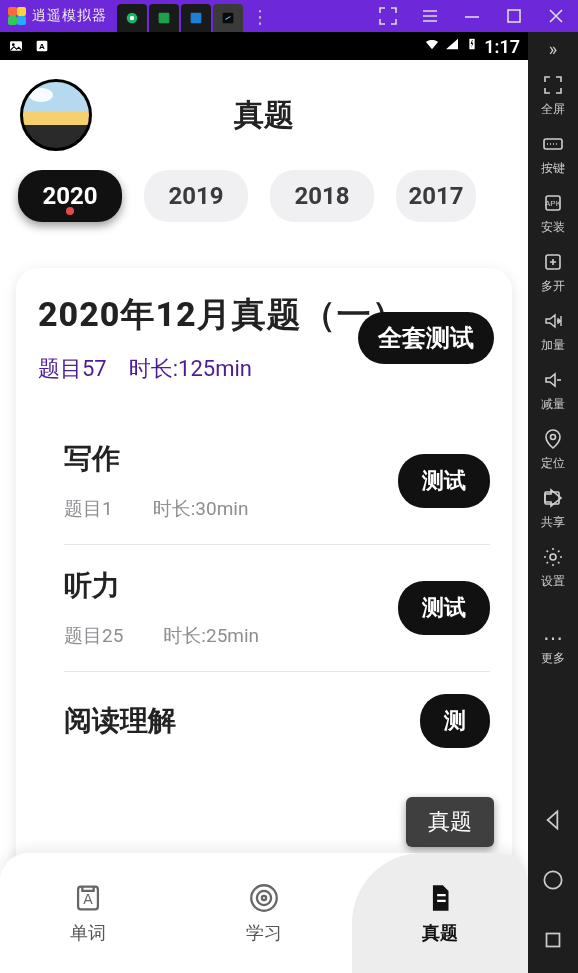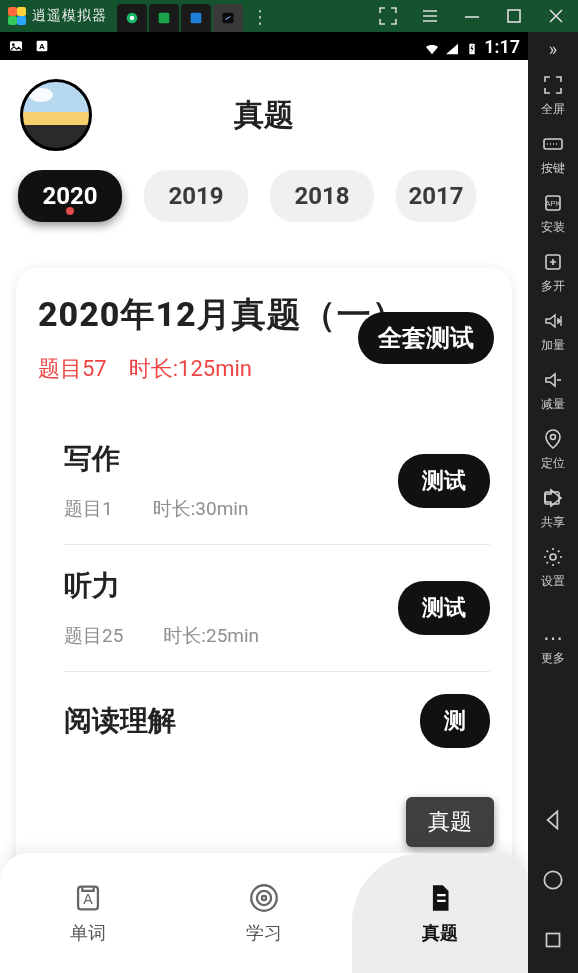--- a/index.html
+++ b/index.html
@@ -1,20 +1,20 @@
 <!DOCTYPE html>
 <html><head>
 <meta charset="utf-8">
 <style>
   * { box-sizing: border-box; margin: 0; padding: 0; font-family: -apple-system, BlinkMacSystemFont, "Segoe UI", Roboto, "Helvetica Neue", Arial, "Microsoft YaHei", sans-serif; }
   html, body { width: 578px; height: 973px; overflow: hidden; background:#000; }
 
   
   .emu-top {
-    width: 578px; height: 32px; background:#14532d; display:flex; align-items:center;
+    width: 578px; height: 32px; background:#6d28d9; display:flex; align-items:center;
     color:#ddd; font-size:14px; position:relative;
   }
   .emu-top .logo { width:18px; height:18px; margin:0 6px 0 8px; position:relative; }
   .emu-top .logo span { position:absolute; width:9px; height:9px; border-radius:2px; }
   .emu-top .title { color:#eee; font-size:14px; letter-spacing:1px; }
   .emu-top .tabs { display:flex; margin-left:10px; height:32px; align-items:flex-end; }
   .emu-top .tab { width:30px; height:28px; background:#1a1a1a; margin-right:2px; border-top-left-radius:4px; border-top-right-radius:4px; display:flex; align-items:center; justify-content:center; }
   .emu-top .tab.active { background:#3a3a3a; }
   .emu-top .tab svg { width:16px; height:16px; }
   .emu-top .dots { margin-left:6px; color:#ccc; font-size:18px; letter-spacing:2px; }
@@ -35,21 +35,21 @@
 
   
   .phone {
     position:absolute; left:0; top:32px; width:528px; height:941px; background:#000;
   }
   .statusbar {
     height:28px; background:#000; color:#fff; display:flex; align-items:center; padding:0 8px;
     font-size:14px; justify-content:space-between;
   }
   .statusbar .sb-left { display:flex; gap:10px; align-items:center; }
-  .statusbar .sb-right { display:flex; gap:4px; align-items:flex-end; font-weight:600; }
+  .statusbar .sb-right { display:flex; gap:4px; align-items:flex-start; font-weight:600; }
   .sb-ic { width:16px; height:16px; display:inline-flex; }
 
   .app {
     position:relative; width:528px; height:913px; background:#fff; overflow:hidden;
   }
 
   
   .hdr { height:110px; display:flex; align-items:center; padding:0 20px; }
   .avatar {
     width:72px; height:72px; border-radius:50%; border:3px solid #000; overflow:hidden;
@@ -69,21 +69,21 @@
   .year.active { background:#111; color:#fff; box-shadow:0 4px 10px rgba(0,0,0,0.4); }
   .year.active::after { content:""; position:absolute; bottom:7px; width:8px; height:8px; border-radius:50%; background:#e24b4b; }
   .year.cut { min-width:80px; }
 
   
   .card {
     margin:30px 16px 0 16px; background:#fff; border-radius:22px; box-shadow:0 3px 14px rgba(0,0,0,0.10);
     padding:24px 22px 0 22px; height:610px; overflow:hidden; position:relative;
   }
   .card h2 { font-size:34px; font-weight:800; color:#222; letter-spacing:1px; }
-  .meta { margin-top:16px; color:#ef4444; font-size:22px; display:flex; gap:22px; }
+  .meta { margin-top:16px; color:#4c1d95; font-size:22px; display:flex; gap:22px; }
   .pill-full {
     position:absolute; right:18px; top:44px; background:#111; color:#fff; font-size:24px; font-weight:600;
     padding:10px 20px; border-radius:26px; cursor:pointer;
   }
 
   .sections { margin-top:34px; padding-left:26px; }
   .sec { padding:22px 0; border-top:1px solid #e7e7e9; display:flex; align-items:center; }
   .sec:first-child { border-top:none; }
   .sec .info { flex:1; }
   .sec .name { font-size:28px; font-weight:700; color:#222; }

